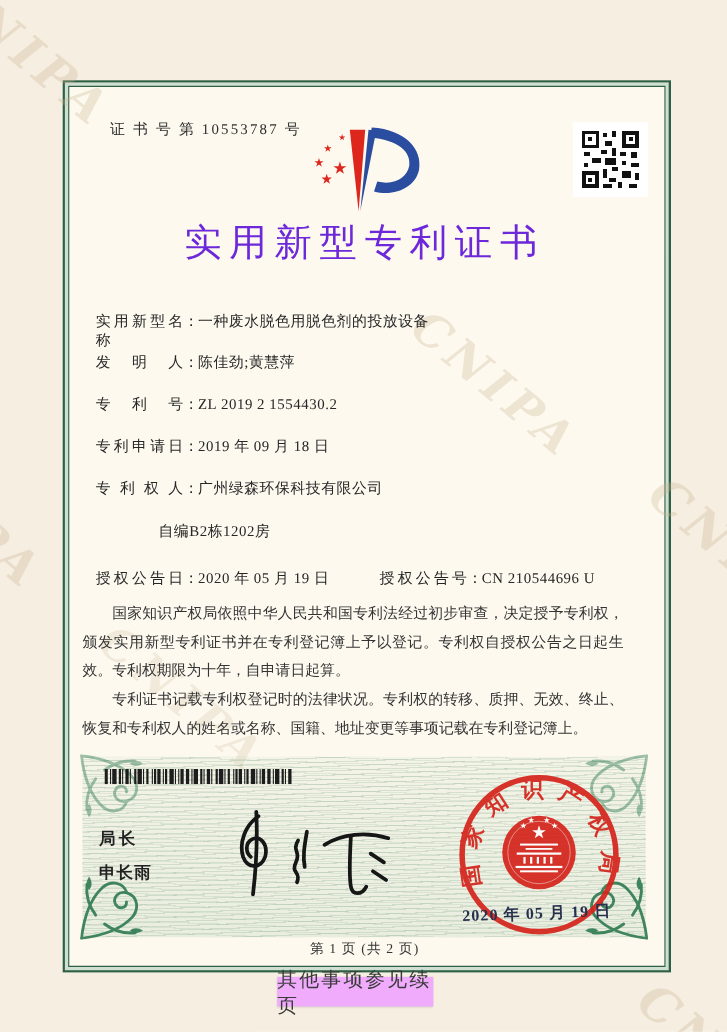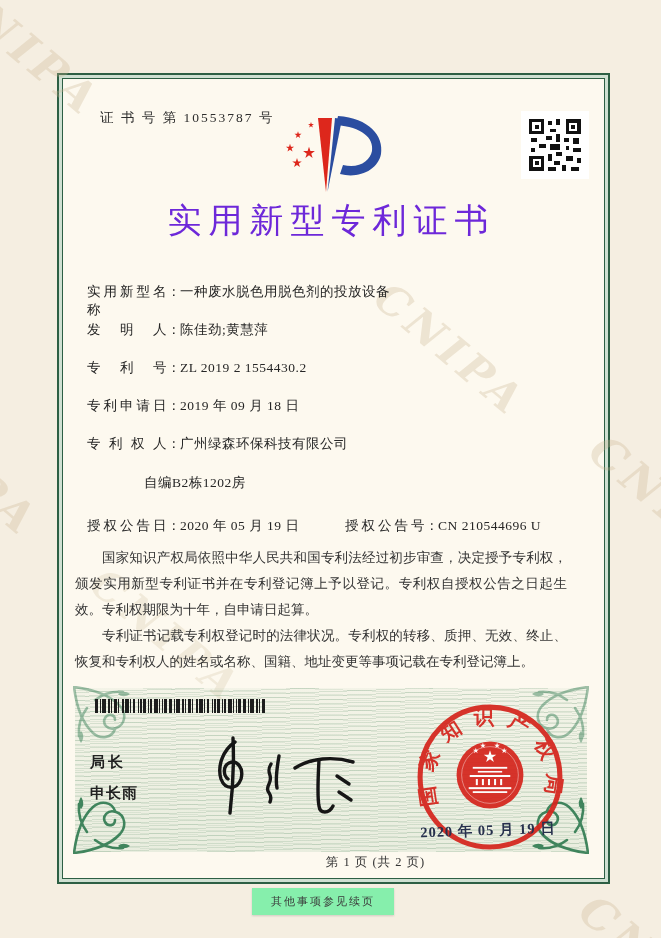--- a/index.html
+++ b/index.html
@@ -72,26 +72,26 @@
   .dname{left:90px;top:784px;font-family:"Liberation Sans",sans-serif;
         font-weight:700;font-size:15px;letter-spacing:1px;color:#222;z-index:2;}
   .sig{left:195px;top:736px;z-index:2;}
   .seal{left:414px;top:700px;z-index:3;}
   .sealdate{
     left:404px;top:821px;width:168px;text-align:center;z-index:4;
     font-size:14.5px;font-weight:600;color:#27304d;letter-spacing:1px;
     transform:rotate(-2deg);
   }
   .pagenum{left:57px;top:854px;width:549px;text-align:center;
-           font-size:12.5px;letter-spacing:1px;color:#333;z-index:2;padding-left:44px;}
+           font-size:12.5px;letter-spacing:1px;color:#333;z-index:2;}
   .conttab{
-    left:252px;top:888px;width:142px;height:27px;background:#86efac;
+    left:252px;top:888px;width:142px;height:27px;background:#f0abfc;
     box-shadow:0 1px 2px rgba(0,0,0,0.15);z-index:2;
     display:flex;align-items:center;justify-content:center;
-    font-size:11px;letter-spacing:2px;color:#3a3a3a;
+    font-size:18px;letter-spacing:2px;color:#3a3a3a;
   }
 </style>
 </head>
 <body>
 
 <svg width="0" height="0" style="position:absolute">
   <defs>
     <polygon id="star" points="0,-10 2.245,-3.09 9.511,-3.09 3.633,1.18 5.878,8.09 0,3.82 -5.878,8.09 -3.633,1.18 -9.511,-3.09 -2.245,-3.09"></polygon>
     <g id="flourish" fill="none" stroke="#2f7a50" stroke-width="2.6" stroke-linecap="round">
       <path d="M59,59 C43,57 24,52 13,40 C6,32 8,21 17,18 C25,15 31,22 28,28 C25,33 18,32 18,26"></path>

